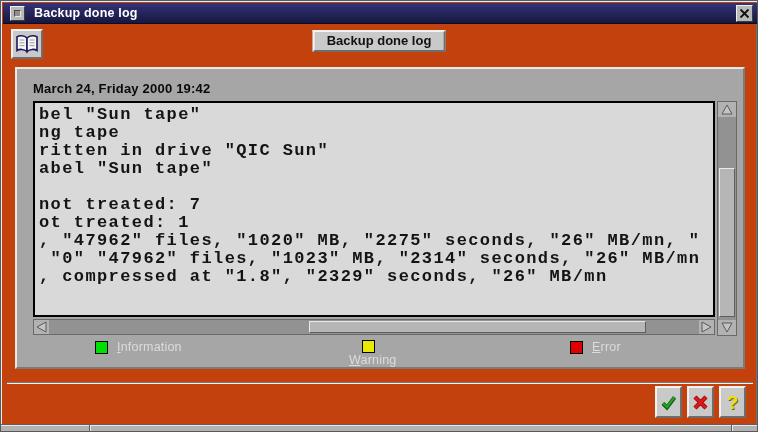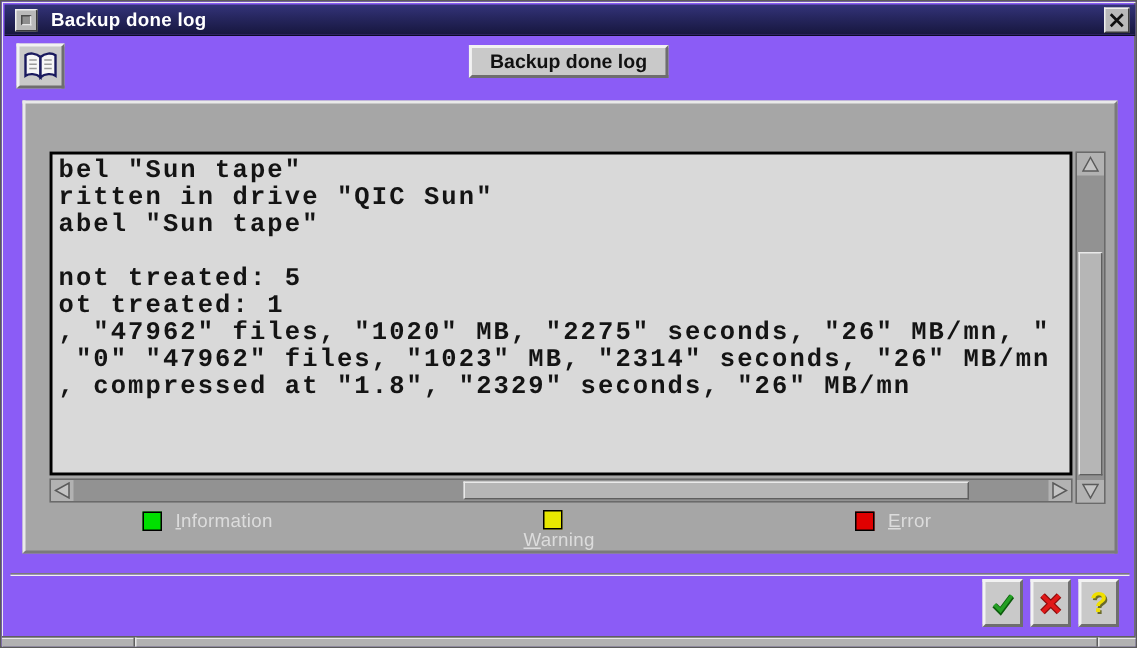--- a/index.html
+++ b/index.html
@@ -1,19 +1,19 @@
 <!DOCTYPE html>
 <html><head>
 <meta charset="utf-8">
 <style>
   html,body{margin:0;padding:0;background:#555;}
   *{box-sizing:border-box;}
   .window{
     position:relative;width:758px;height:432px;
-    background:#8b5cf6;
+    background:#c2410c;
     border:1px solid #5a5a5a;
     box-shadow:inset 1px 1px 0 #ececec, inset -1px -1px 0 #707070;
     font-family:"Liberation Sans", sans-serif;
     overflow:hidden;
   }
   
   .titlebar{
     position:absolute;left:2px;top:2px;width:754px;height:21px;
     background:linear-gradient(to bottom,#34347a 0%,#26265e 45%,#17173f 100%);
     border-bottom:1px solid #0b0b26;
@@ -163,27 +163,29 @@
   <div class="book-btn">
     <svg width="24" height="20" viewBox="0 0 24 20">
       <path d="M12 4 C9 1.2 4.5 1.2 2 2.8 L2 16.5 C4.5 14.9 9 14.9 12 17.5 Z" fill="#f6f6f6" stroke="#1a1a5e" stroke-width="1.6"></path>
       <path d="M12 4 C15 1.2 19.5 1.2 22 2.8 L22 16.5 C19.5 14.9 15 14.9 12 17.5 Z" fill="#f6f6f6" stroke="#1a1a5e" stroke-width="1.6"></path>
       <path d="M4.5 6 L9.5 6 M4.5 8.8 L9.5 8.8 M4.5 11.6 L9.5 11.6 M14.5 6 L19.5 6 M14.5 8.8 L19.5 8.8 M14.5 11.6 L19.5 11.6" stroke="#9a9a9a" stroke-width="1"></path>
     </svg>
   </div>
   <div class="view-label">Backup done log</div>
 
   <div class="panel">
+    <div class="date-label">March 24, Friday 2000 19:42</div>
 
     <div class="log-area">
       <div class="log-line">bel "Sun tape"</div>
+      <div class="log-line">ng tape</div>
       <div class="log-line">ritten in drive "QIC Sun"</div>
       <div class="log-line">abel "Sun tape"</div>
       <div class="log-line"></div>
-      <div class="log-line">not treated: 5</div>
+      <div class="log-line">not treated: 7</div>
       <div class="log-line">ot treated: 1</div>
       <div class="log-line">, "47962" files, "1020" MB, "2275" seconds, "26" MB/mn, "</div>
       <div class="log-line"> "0" "47962" files, "1023" MB, "2314" seconds, "26" MB/mn</div>
       <div class="log-line">, compressed at "1.8", "2329" seconds, "26" MB/mn</div>
     </div>
 
     <div class="vscroll">
       <div class="sb-btn sb-up">
         <svg width="12" height="11" viewBox="0 0 12 11">
           <polygon points="6,1 11,10 1,10" fill="#c4c4c4" stroke="#5a5a5a" stroke-width="1"></polygon>

